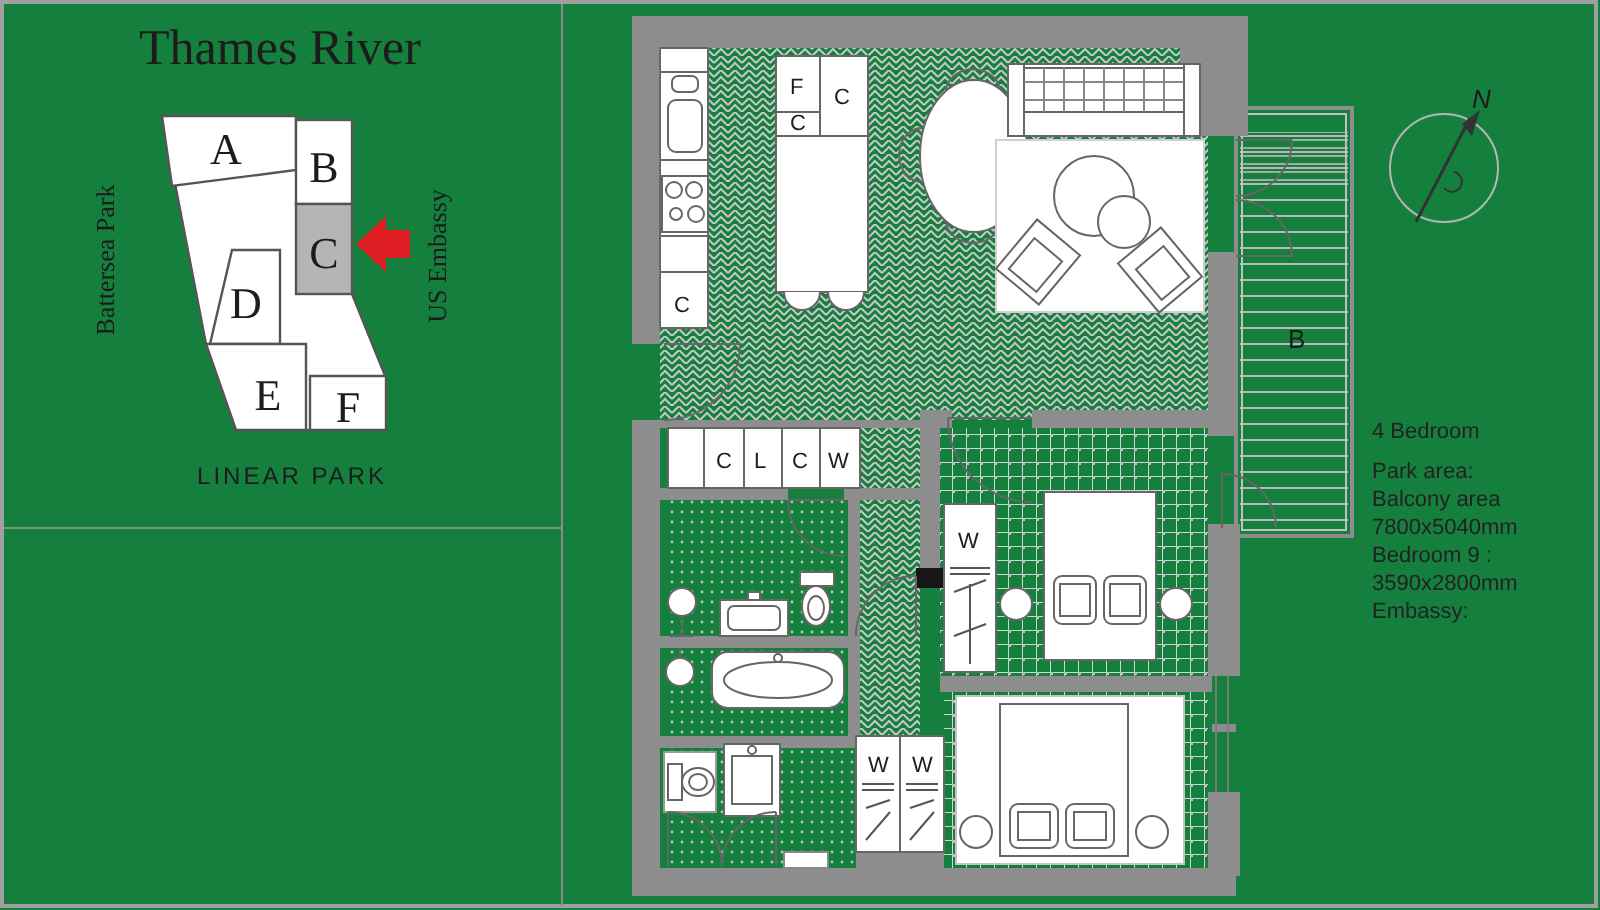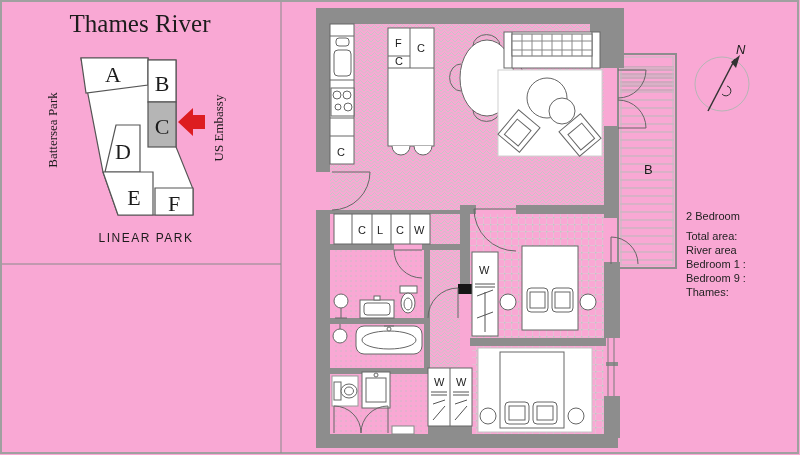--- a/index.html
+++ b/index.html
@@ -1,16 +1,16 @@
 <!DOCTYPE html>
 <html><head>
 <meta charset="utf-8">
 <style>
   html,body{margin:0;padding:0;background:#fff;}
-  #canvas{position:relative;width:800px;height:455px;background:#f9a8d4;overflow:hidden;
+  #canvas{position:relative;width:800px;height:455px;background:#15803d;overflow:hidden;
           font-family:"Liberation Sans",sans-serif;}
   svg{position:absolute;left:0;top:0;}
   svg text{font-family:"Liberation Sans",sans-serif;fill:#1c1c1c;}
   svg text.serif{font-family:"Liberation Serif",serif;}
   .plan-lbl{font-size:11px;}
   .plan-lbl-big{font-size:13px;}
   .block-lbl{font-size:22px;}
   .side-lbl{font-size:13px;}
   .park-lbl{font-size:12px;letter-spacing:1.5px;}
   .title-lbl{font-size:25px;}
@@ -312,21 +312,22 @@
   <g>
     <circle cx="722" cy="84" r="27" fill="none" stroke="#b5b5b5" stroke-width="1"></circle>
     <line x1="708" y1="111" x2="735" y2="59" stroke="#333" stroke-width="1.5"></line>
     <polygon points="731,62 740,55 736,68" fill="#333"></polygon>
     <path d="M722,94 a5,5 0 1 0 5,-8" fill="none" stroke="#333" stroke-width="1"></path>
     <text x="736" y="54" class="north-lbl">N</text>
   </g>
 </svg>
 
 <div id="info-panel">
-  <div>2 Bedroom</div>
-  <div class="gap">Total area:</div>
-  <div>River area</div>
-  <div>Bedroom 1 :</div>
+  <div>4 Bedroom</div>
+  <div class="gap">Park area:</div>
+  <div>Balcony area</div>
+  <div>7800x5040mm</div>
   <div>Bedroom 9 :</div>
-  <div>Thames:</div>
+  <div>3590x2800mm</div>
+  <div>Embassy:</div>
 </div>
 
 </div>
 
 </body></html>

